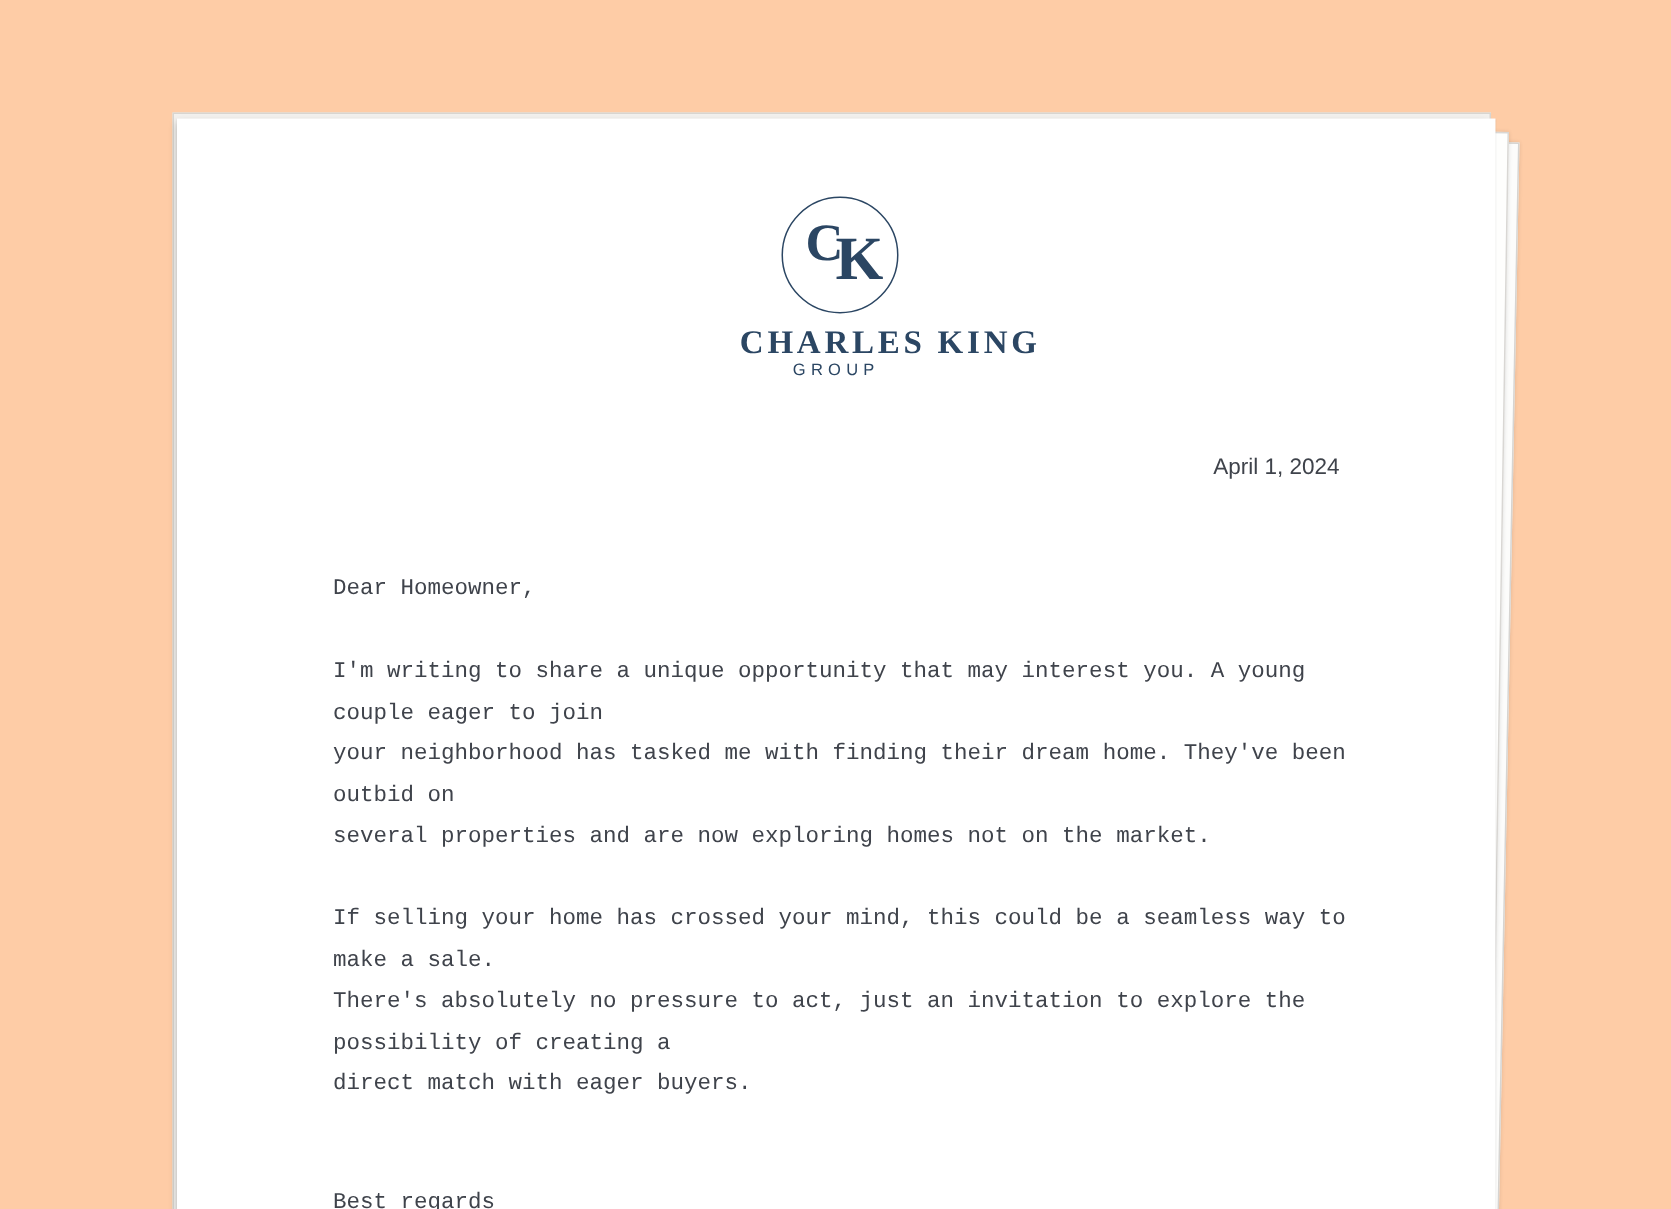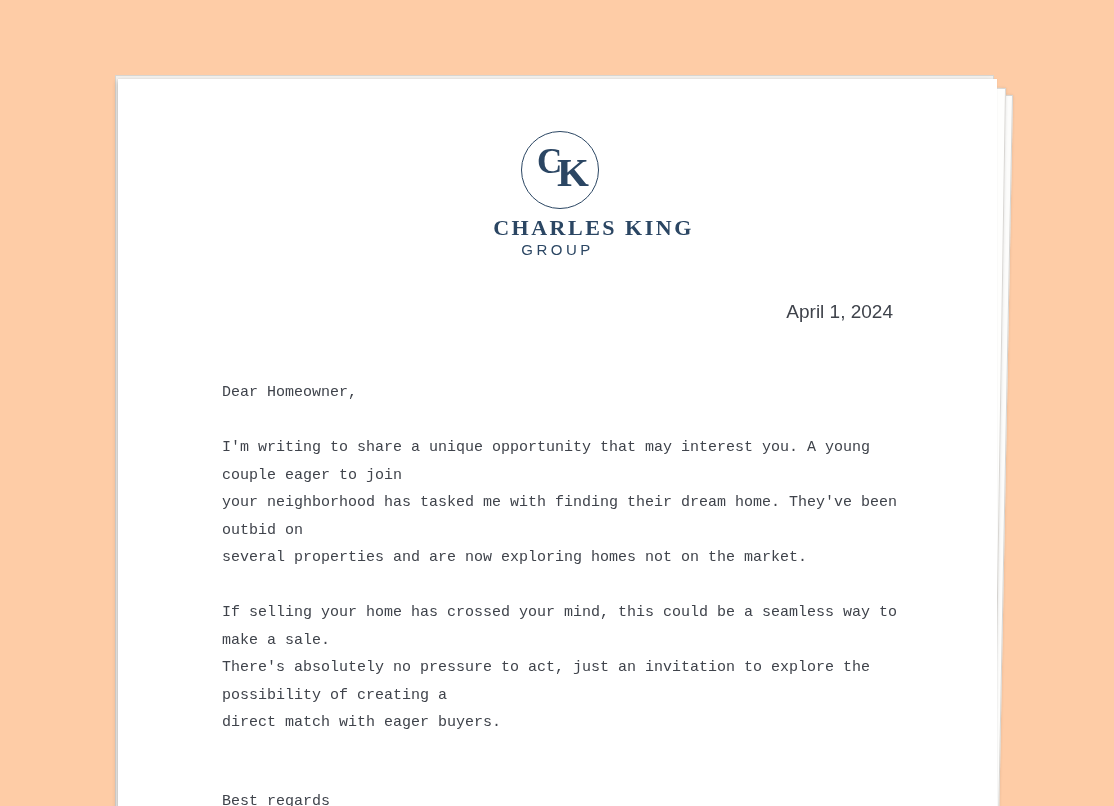--- a/index.html
+++ b/index.html
@@ -84,30 +84,30 @@
     font-size: 22px;
     letter-spacing: 2.5px;
     color: #2b4663;
     margin-left: 36px;
   }
   .brand-sub {
     position: absolute;
     top: 162px; left: 0;
     width: 100%;
     text-align: center;
-    font-size: 15px;
+    font-size: 11px;
     letter-spacing: 3.5px;
     color: #2b4663;
   }
 
   
   .date {
     position: absolute;
     top: 222px; right: 104px;
-    font-size: 19px;
+    font-size: 15px;
     line-height: 22px;
     color: #3f434b;
   }
   .letter-text {
     position: absolute;
     top: 300px; left: 104px;
     width: 690px;
     font-size: 15px;
     line-height: 27.5px;
     color: #3f434b;

